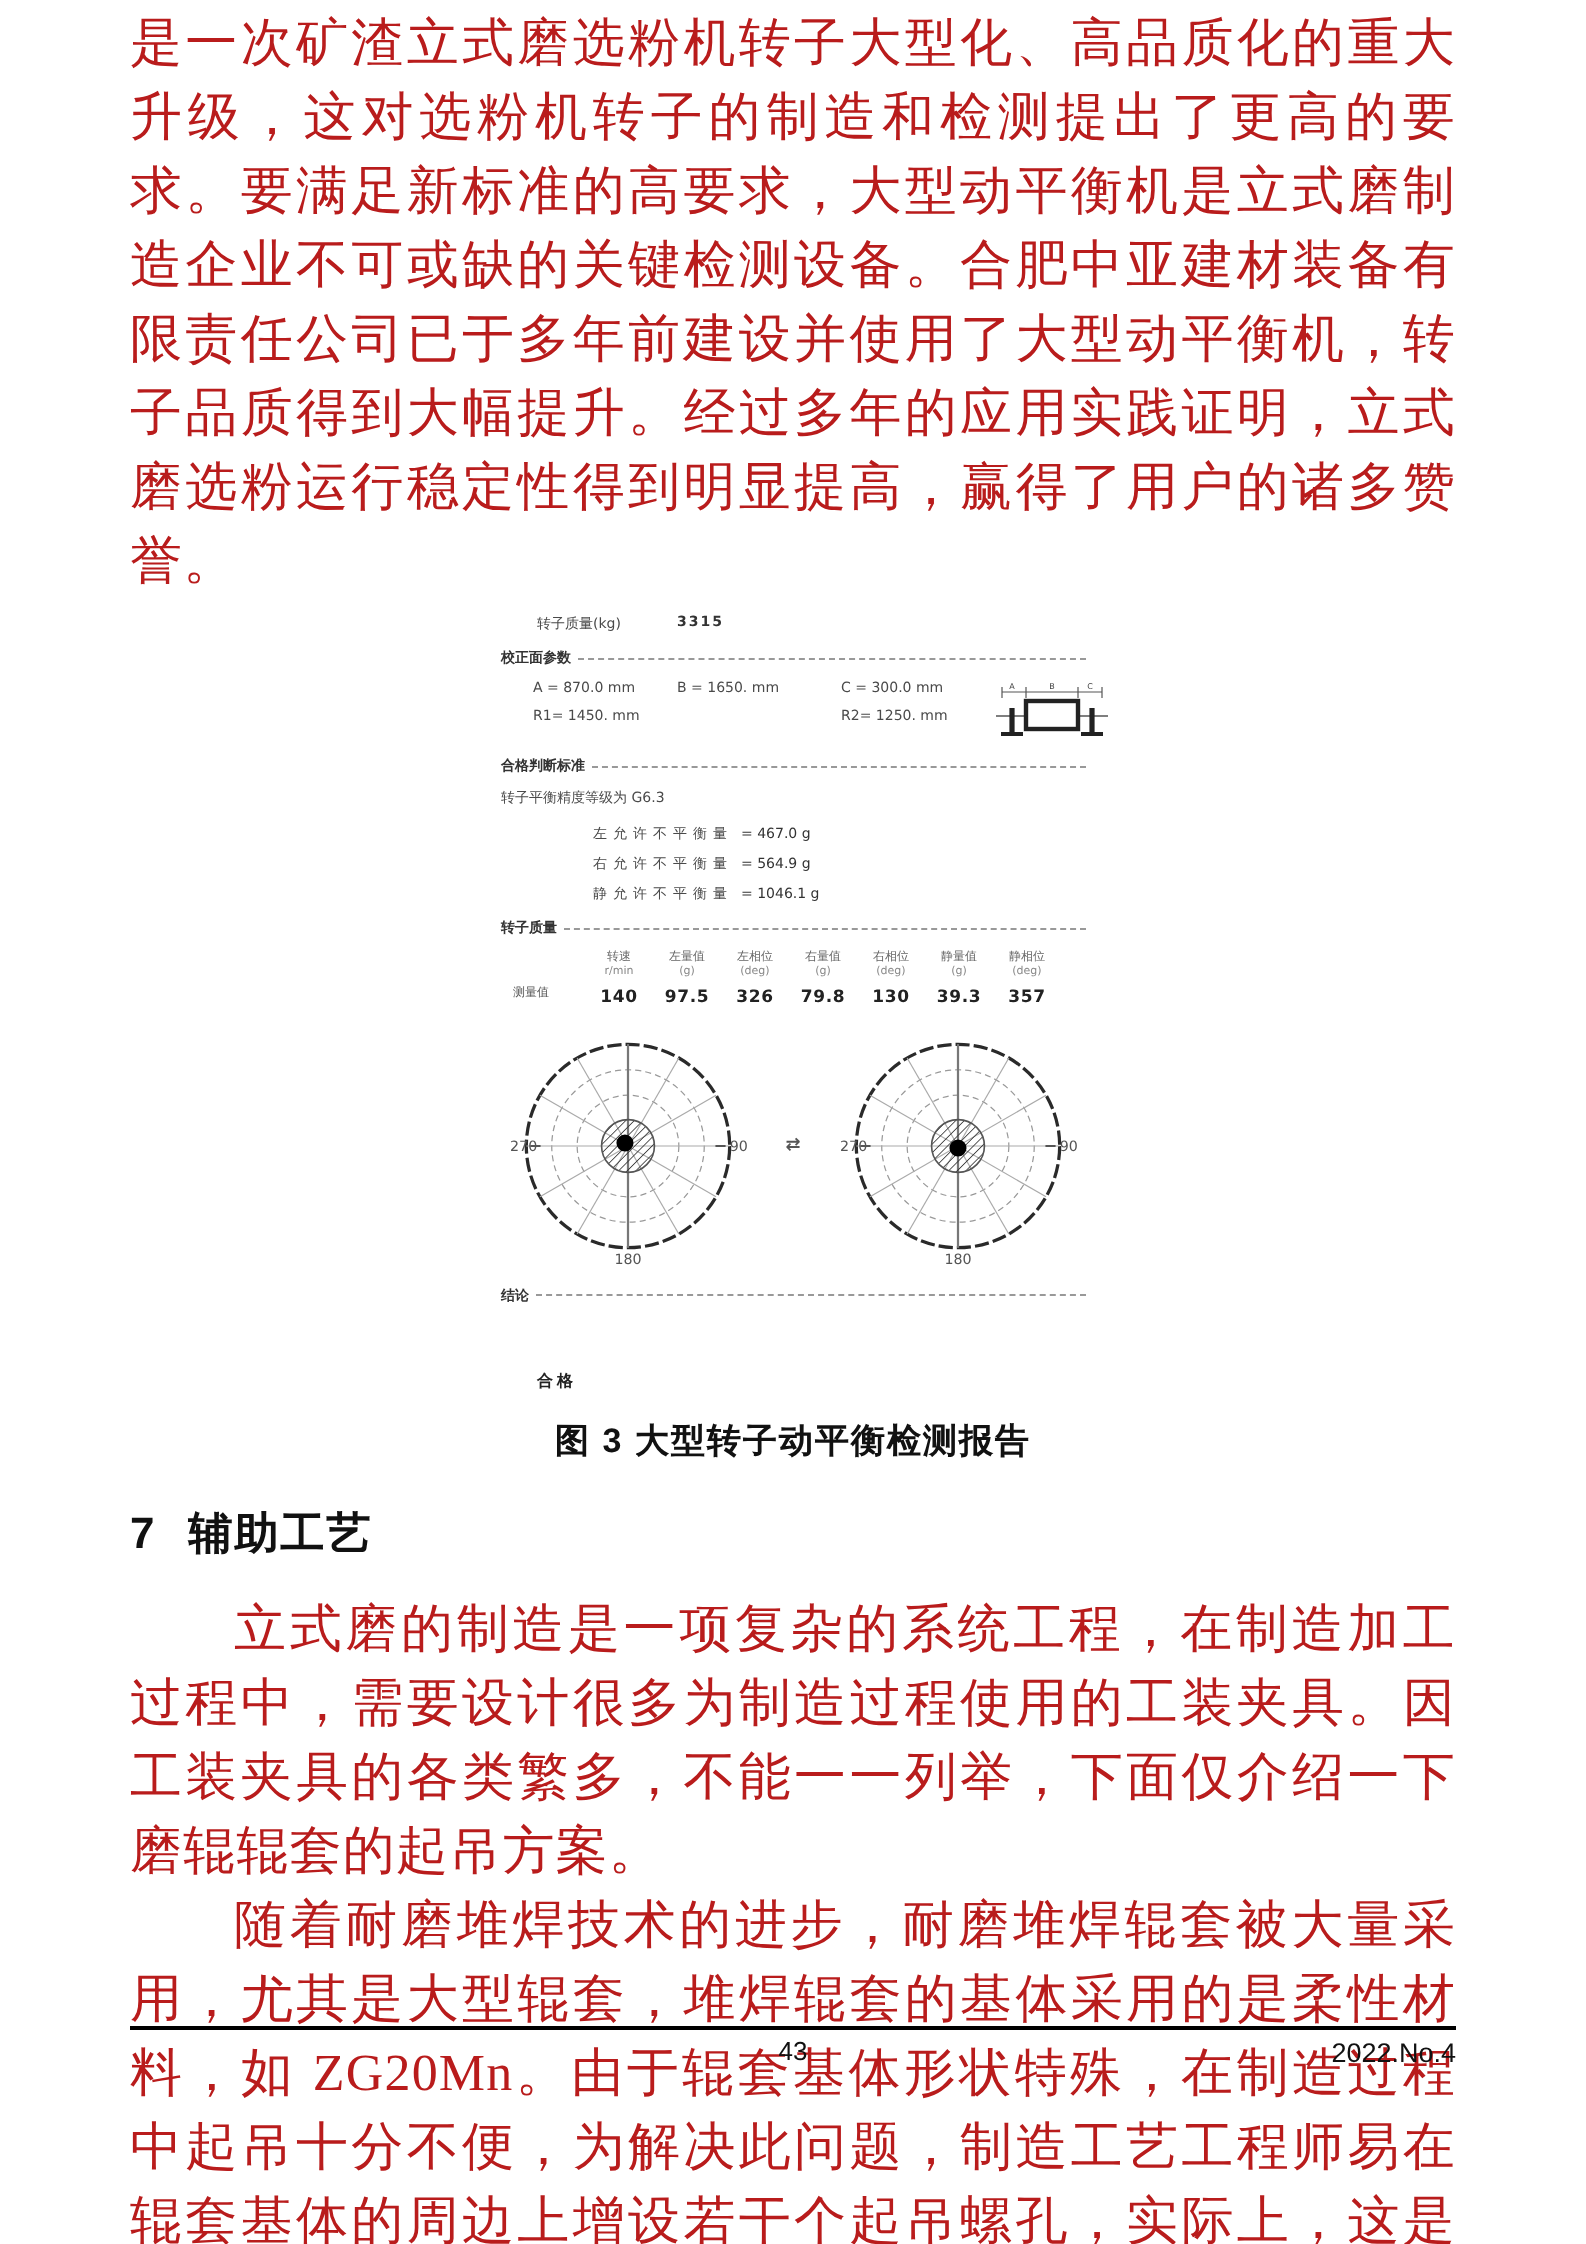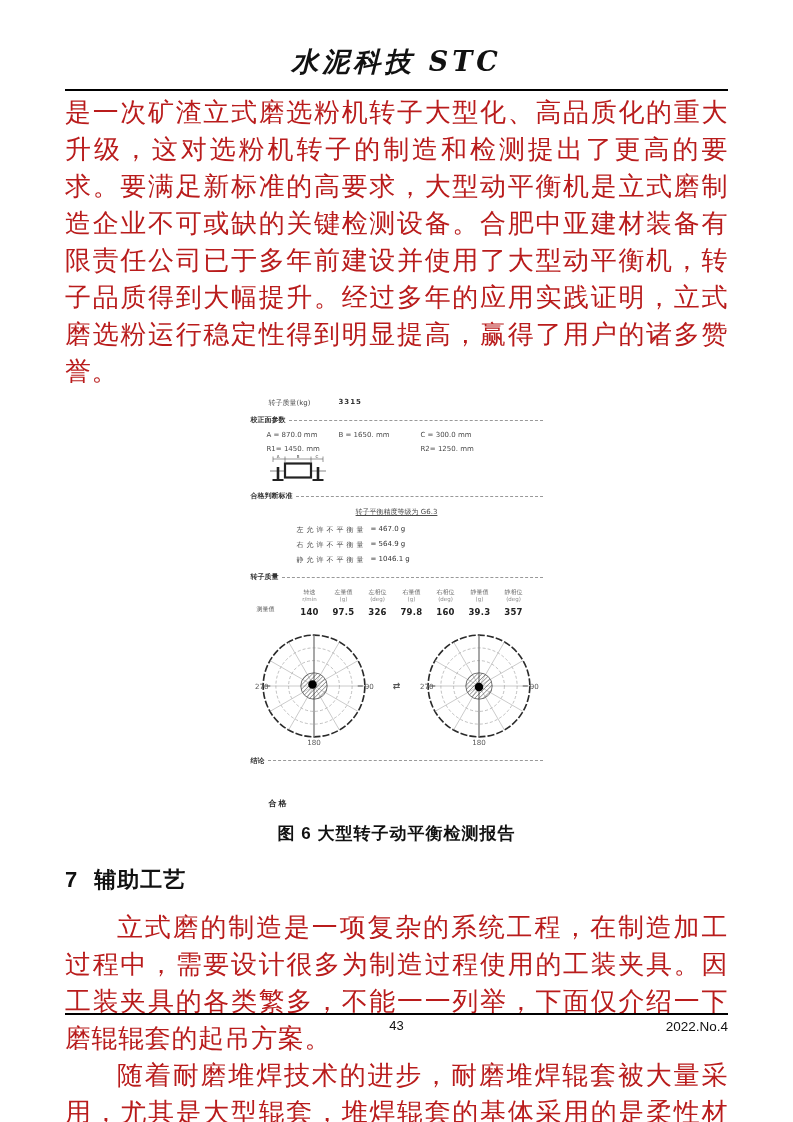--- a/index.html
+++ b/index.html
@@ -44,29 +44,29 @@
     width:292px;
     font-family:"DejaVu Sans","Liberation Sans",sans-serif;
     font-size:7px; color:#4a4a4a;
   }
   .r-row { margin-bottom:7px; }
   .mass-row { padding-left:18px; display:flex; gap:28px; }
   .mass-row .val { color:#333; font-weight:bold; letter-spacing:1px; }
   .sec { display:flex; align-items:center; margin:7px 0 6px 0; }
   .sec .lbl { font-weight:bold; color:#333; white-space:nowrap; }
   .sec .dash { flex:1; border-top:1px dashed #999; margin-left:3px; height:0; }
-  .dims-wrap { display:flex; padding-left:16px;flex-direction:column; }
+  .dims-wrap { display:flex; padding-left:16px; }
   .dims-grid {
     display:grid; grid-template-columns:72px 82px 74px;
     row-gap:6px; align-content:start; flex:1;
   }
   .dims-grid span { white-space:nowrap; }
   .rotor-sketch { width:62px; height:30px; flex:none; margin-top:1px; }
-  .grade-line { text-align:center; margin:4px 0 8px 0;text-decoration:underline; }
-  .unb-row { padding-left:46px; margin-bottom:5px; display:flex; }
+  .grade-line { margin:4px 0 8px 0; }
+  .unb-row { padding-left:46px; margin-bottom:5px; display:flex;align-items:center; }
   .unb-row .u-lbl { letter-spacing:3px; }
   .unb-row .u-val { margin-left:4px; color:#333; }
   
   .t-grid {
     display:grid;
     grid-template-columns:36px repeat(7,34px);
     margin:2px 0 4px 6px;
   }
   .t-head { text-align:center; font-size:6px; color:#666; line-height:1.3; }
   .t-head .unit { font-size:5.5px; color:#888; display:block; }
@@ -95,24 +95,20 @@
     font-family:"Liberation Sans","DejaVu Sans",sans-serif; font-size:13px; }
   .page-number { position:absolute; left:0; right:0; text-align:center; }
   .issue { position:absolute; right:0; top:1px; font-size:13.5px; }
   svg text { font-family:"DejaVu Sans","Liberation Sans",sans-serif; }
 </style>
 </head>
 <body>
 
 <div class="page">
 
-  <div class="hdr">
-    <div class="journal-title">水泥科技 STC</div>
-    <div class="header-rule"></div>
-  </div>
 
   <div class="body-col">
 
     <p class="body-par first-par">是一次矿渣立式磨选粉机转子大型化、高品质化的重大升级，这对选粉机转子的制造和检测提出了更高的要求。要满足新标准的高要求，大型动平衡机是立式磨制造企业不可或缺的关键检测设备。合肥中亚建材装备有限责任公司已于多年前建设并使用了大型动平衡机，转子品质得到大幅提升。经过多年的应用实践证明，立式磨选粉运行稳定性得到明显提高，赢得了用户的诸多赞誉。</p>
 
     <figure class="report-figure">
       <div class="report">
 
         <div class="r-row mass-row">
           <span>转子质量(kg)</span>
@@ -184,21 +180,21 @@
           <span class="t-head"><span>右量值</span><span class="unit">(g)</span></span>
           <span class="t-head"><span>右相位</span><span class="unit">(deg)</span></span>
           <span class="t-head"><span>静量值</span><span class="unit">(g)</span></span>
           <span class="t-head"><span>静相位</span><span class="unit">(deg)</span></span>
 
           <span class="t-rowlbl">测量值</span>
           <span class="t-val">140</span>
           <span class="t-val">97.5</span>
           <span class="t-val">326</span>
           <span class="t-val">79.8</span>
-          <span class="t-val">160</span>
+          <span class="t-val">130</span>
           <span class="t-val">39.3</span>
           <span class="t-val">357</span>
         </div>
 
         <div class="polar-row">
           <svg class="polar-svg" viewBox="0 0 120 120">
             <defs>
               <pattern id="hatchL" width="3" height="3" patternUnits="userSpaceOnUse" patternTransform="rotate(45)">
                 <line x1="0" y1="0" x2="0" y2="3" stroke="#333" stroke-width="0.8"></line>
               </pattern>
@@ -254,21 +250,21 @@
           </svg>
         </div>
 
         <div class="sec">
           <span class="lbl">结论</span>
           <span class="dash"></span>
         </div>
         <div class="concl-val">合格</div>
       </div>
 
-      <figcaption class="fig-caption">图 6 大型转子动平衡检测报告</figcaption>
+      <figcaption class="fig-caption">图 3 大型转子动平衡检测报告</figcaption>
     </figure>
 
     <h2 class="section-heading">
       <span class="sec-num">7</span><span>辅助工艺</span>
     </h2>
 
     <p class="body-par indent">立式磨的制造是一项复杂的系统工程，在制造加工过程中，需要设计很多为制造过程使用的工装夹具。因工装夹具的各类繁多，不能一一列举，下面仅介绍一下磨辊辊套的起吊方案。</p>
     <p class="body-par indent">随着耐磨堆焊技术的进步，耐磨堆焊辊套被大量采用，尤其是大型辊套，堆焊辊套的基体采用的是柔性材料，如 ZG20Mn。由于辊套基体形状特殊，在制造过程中起吊十分不便，为解决此问题，制造工艺工程师易在辊套基体的周边上增设若干个起吊螺孔，实际上，这是一种错误的方案。因为起吊螺孔的加工使辊套在该处产生了应力集中，产品的质量下降，辊套使用的安全性能降低，辊套在使用现场受到巨大的压力后易出现断裂事故，极其危险！因此，比较合理的方案是设计使用方便且轻巧的吊装专用工具，起吊过程不对磨辊产生任何负面作用。</p>
   </div>
 

